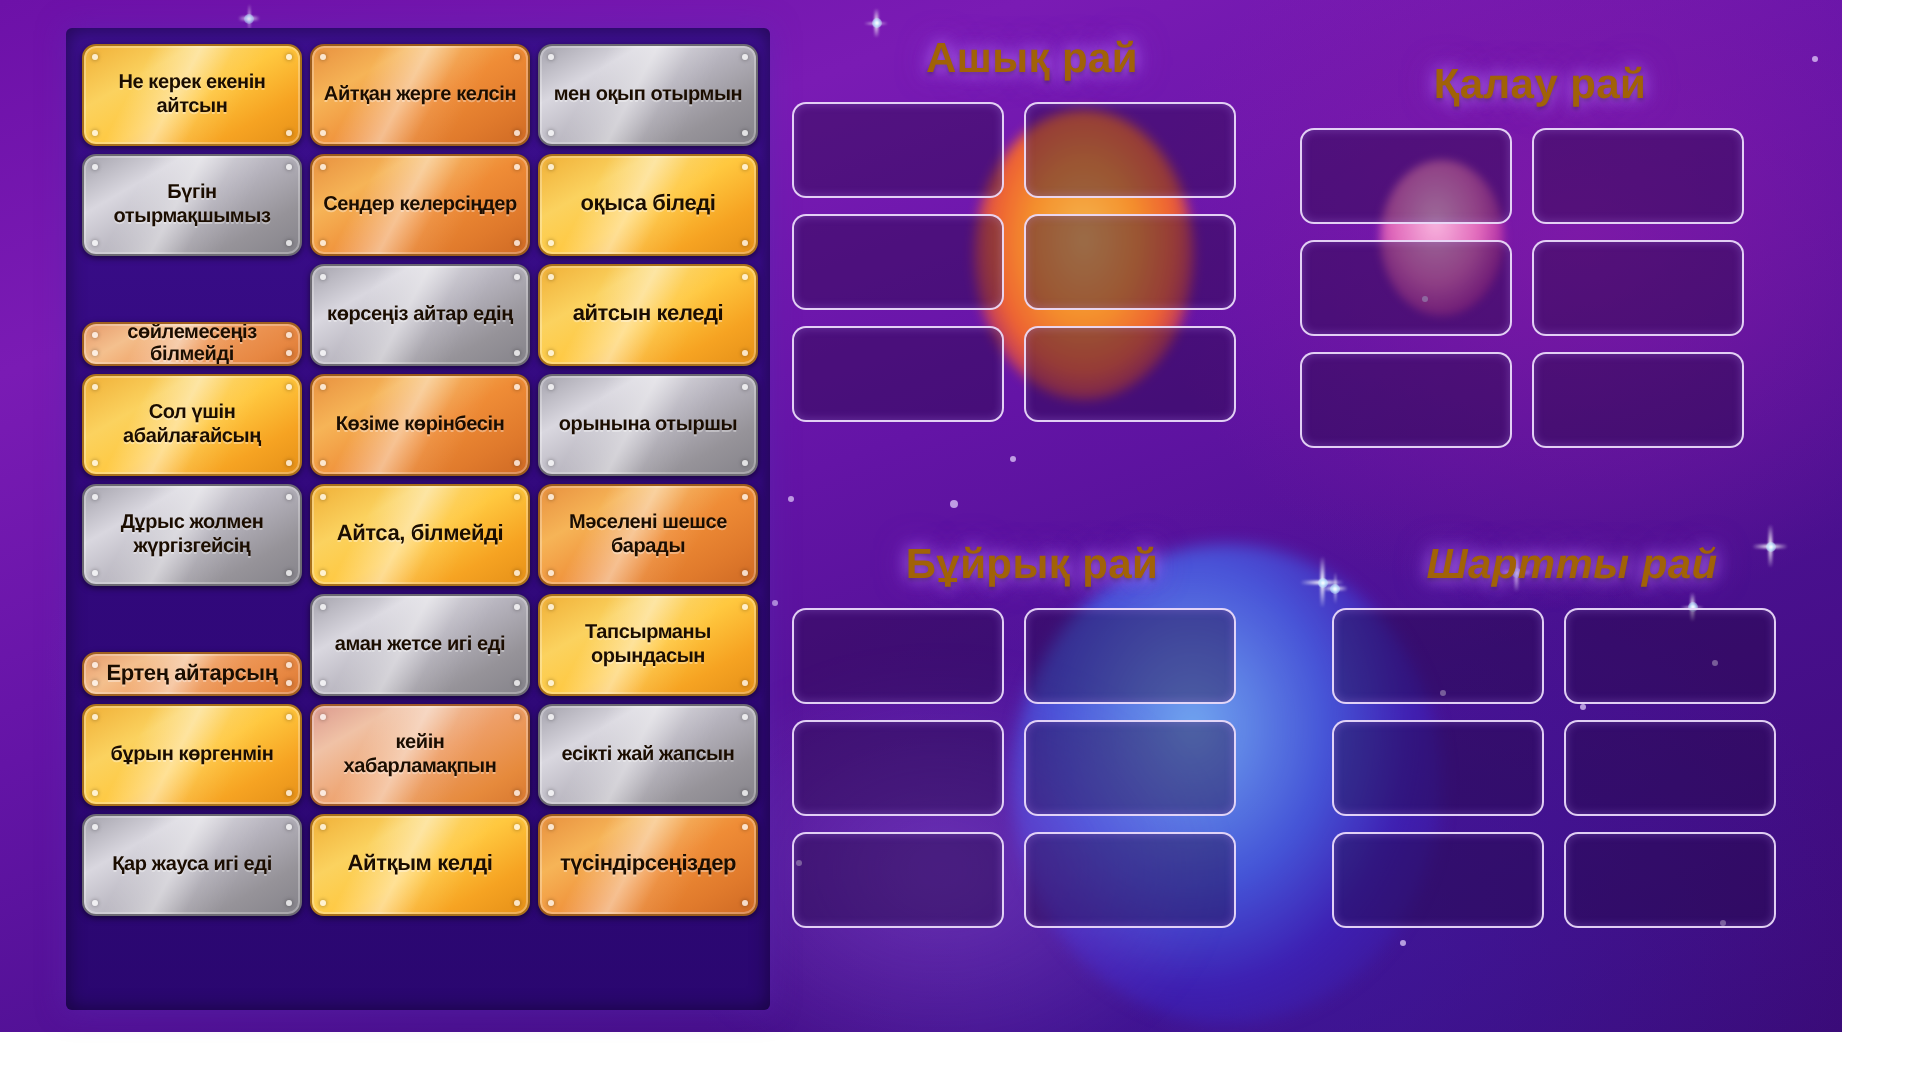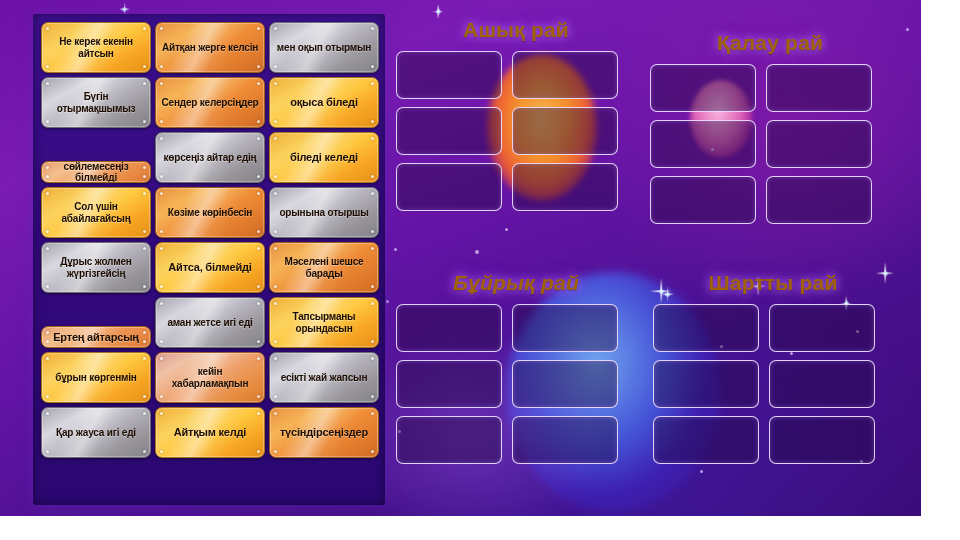--- a/index.html
+++ b/index.html
@@ -116,22 +116,22 @@
   .slots{display:grid;grid-template-columns:repeat(2,106px);grid-auto-rows:48px;gap:8px 10px;}
   .slot{
     border:1.3px solid rgba(240,225,255,.92);
     border-radius:7px;
     background:rgba(30,6,60,.42);
     box-shadow:0 0 5px rgba(190,150,255,.30) inset;
     cursor:pointer;
   }
   #cat-ashyk {left:4px;  top:4px;  width:240px;}
   #cat-qalau {left:258px;top:17px;  width:240px;}
-  #cat-buiryk{left:4px;  top:257px;width:240px;font-style:italic;}
-  #cat-shartt{left:261px;top:257px;width:240px;}
+  #cat-buiryk{left:4px;  top:257px;width:240px;}
+  #cat-shartt{left:274px;top:257px;width:240px;font-style:italic;}
 </style>
 </head>
 <body>
 
 <div id="stage">
 
   <div id="space">
     <div class="glow-orb" id="orb-orange"></div>
     <div class="glow-orb" id="orb-pink"></div>
     <div class="glow-orb" id="orb-blue"></div>
@@ -243,21 +243,21 @@
           <i class="rv b"></i>
           <i class="rv c"></i>
           <i class="rv d"></i>
           <span class="lbl">көрсеңіз айтар едің</span>
         </div>
         <div class="tile t-gold">
           <i class="rv a"></i>
           <i class="rv b"></i>
           <i class="rv c"></i>
           <i class="rv d"></i>
-          <span class="lbl">біледі келеді</span>
+          <span class="lbl">айтсын келеді</span>
         </div>
         <div class="tile t-gold sm">
           <i class="rv a"></i>
           <i class="rv b"></i>
           <i class="rv c"></i>
           <i class="rv d"></i>
           <span class="lbl">Сол үшін абайлағайсың</span>
         </div>
         <div class="tile t-orange sm">
           <i class="rv a"></i>

